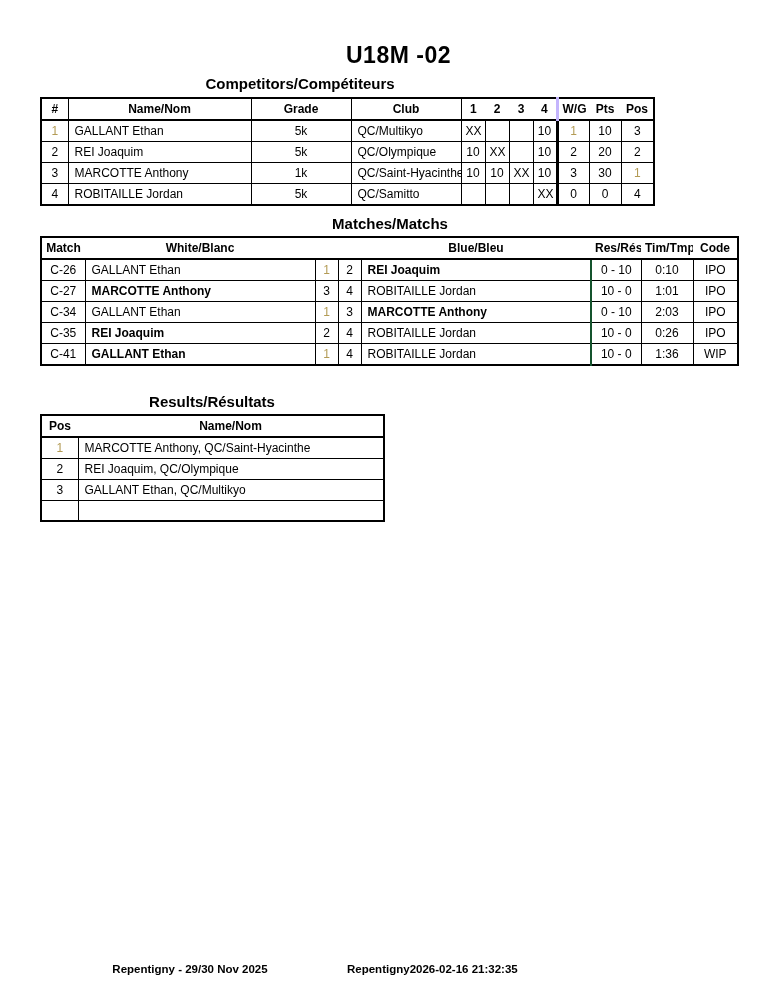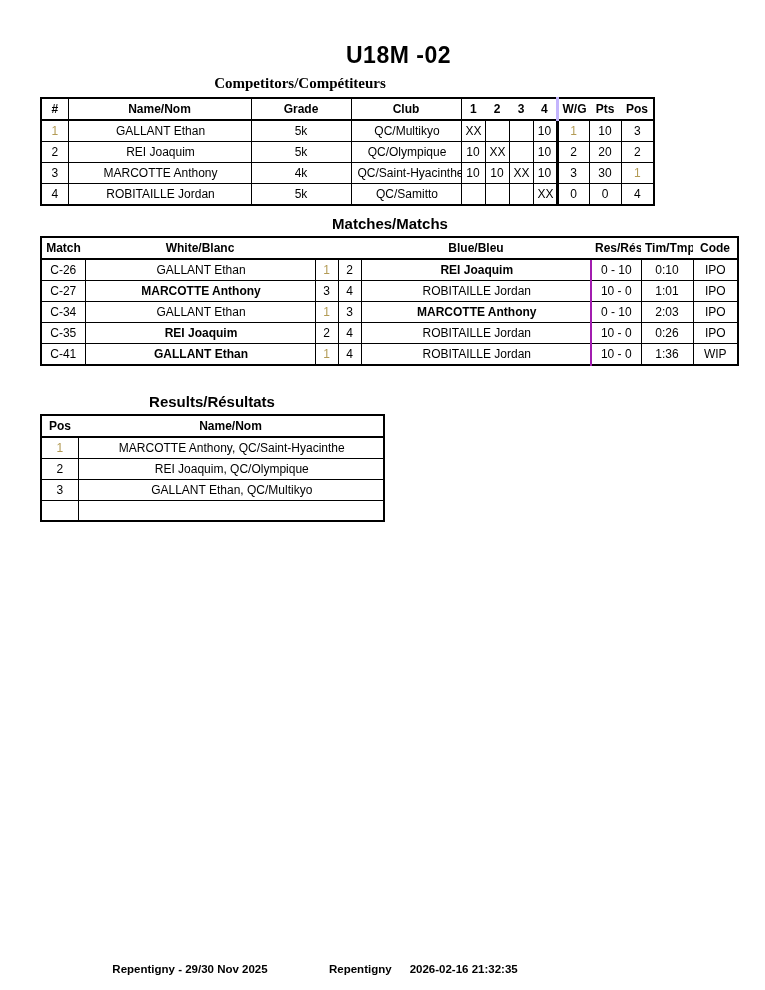--- a/index.html
+++ b/index.html
@@ -27,21 +27,21 @@
     font-weight: bold;
     letter-spacing: 0.5px;
   }
   .sec-heading {
     position: absolute;
     margin: 0;
     font-size: 15px;
     font-weight: bold;
     text-align: center;
   }
-  #comp-heading    { top: 75px;  left: 40px; width: 520px; font-family: Liberation Serif, serif; }
+  #comp-heading    { top: 75px;  left: 40px; width: 520px; }
   #match-heading   { top: 215px; left: 40px; width: 700px; }
   #results-heading { top: 393px; left: 40px; width: 344px; }
 
   table {
     position: absolute;
     border-collapse: collapse;
     table-layout: fixed;
     border: 2px solid #000;
   }
   #comp-table    { top: 97px;  left: 40px; width: 613px; }
@@ -61,46 +61,45 @@
   thead th {
     border: none;
     border-bottom: 2px solid #000;
     font-weight: bold;
     text-align: center;
   }
   
   thead th.vl  { border-left: 1px solid #000; }
   thead th.vl3 { border-left: 3px solid #c4b5fd; }
   td.div3 { border-left: 3px solid #000; }
-  td.div2 { border-left: 2px solid #a21caf; }
+  td.div2 { border-left: 2px solid #14532d; }
 
   .c { text-align: center; }
-  .l { text-align: center; padding-left: 6px; }
+  .l { text-align: left; padding-left: 6px; }
   .bold { font-weight: bold; }
   .lone-one { color: var(--lone-one, #b39b55); }
 
   .footer {
     position: absolute;
     top: 963px;
     left: 0;
     width: 765px;
     font-size: 11.5px;
     font-weight: bold;
   }
   .footer-left {
     position: absolute;
     left: 40px;
     width: 300px;
     text-align: center;
   }
   .footer-right {
     position: absolute;
-    left: 329px;
+    left: 347px;
     display: flex;
-    gap: 18px;
   }
 </style>
 </head>
 <body>
 
 <div class="page">
 
   <h1 class="title">U18M -02</h1>
 
   <h2 class="sec-heading" id="comp-heading">Competitors/Compétiteurs</h2>
@@ -156,21 +155,21 @@
         <td class="c">XX</td>
         <td class="c"></td>
         <td class="c">10</td>
         <td class="c div3">2</td>
         <td class="c">20</td>
         <td class="c">2</td>
       </tr>
       <tr>
         <td class="c">3</td>
         <td class="l">MARCOTTE Anthony</td>
-        <td class="c">4k</td>
+        <td class="c">1k</td>
         <td class="l">QC/Saint-Hyacinthe</td>
         <td class="c">10</td>
         <td class="c">10</td>
         <td class="c">XX</td>
         <td class="c">10</td>
         <td class="c div3">3</td>
         <td class="c">30</td>
         <td class="c lone-one">1</td>
       </tr>
       <tr>

